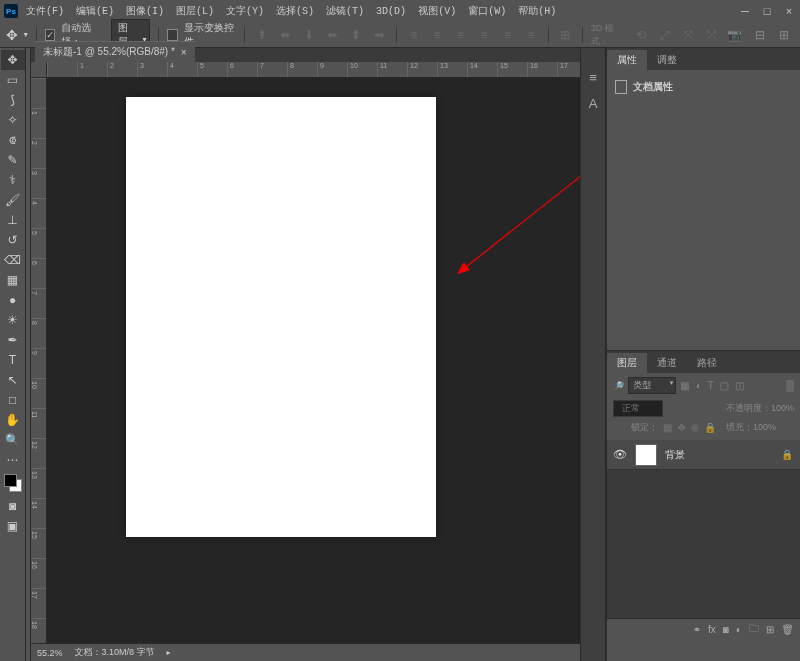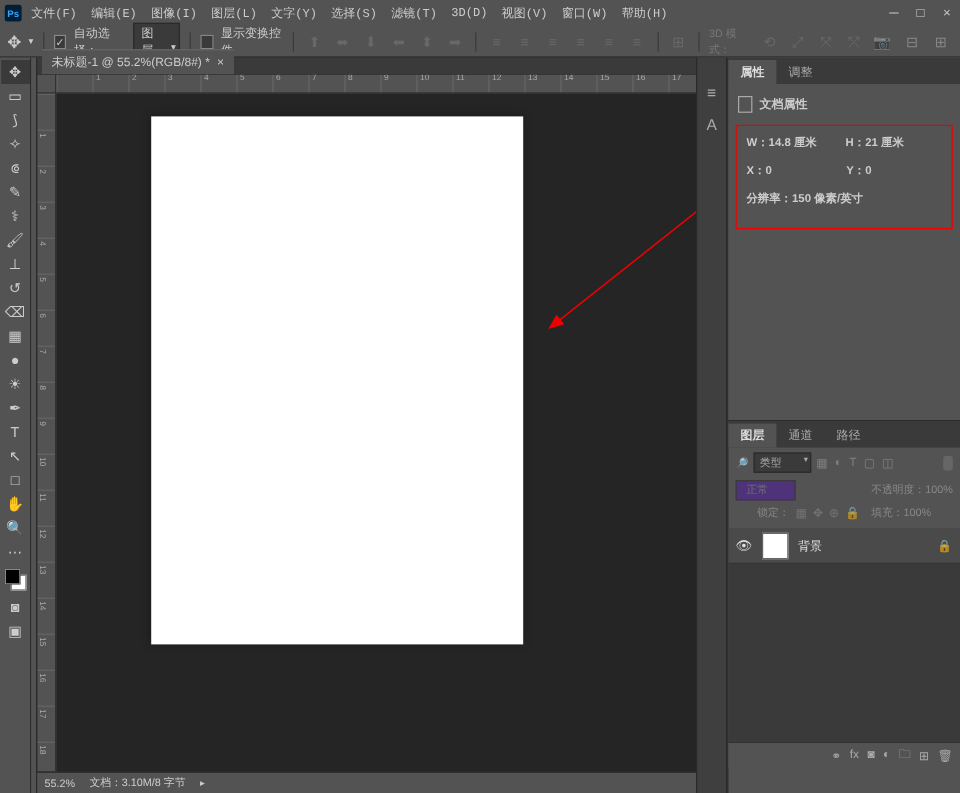--- a/index.html
+++ b/index.html
@@ -36,34 +36,34 @@
 .ruler-corner { position: absolute; top: 0; left: 0; width: 16px; height: 16px; background: #535353; border-right: 1px solid #2a2a2a; border-bottom: 1px solid #2a2a2a; }
 .rtick { width: 30px; text-align: left; padding-left: 2px; border-left: 1px solid #666; flex-shrink: 0; }
 .rtick-v { height: 30px; padding-top: 2px; border-top: 1px solid #666; writing-mode: vertical-lr; flex-shrink: 0; }
 .canvas { position: absolute; top: 35px; left: 95px; width: 310px; height: 440px; background: #fff; box-shadow: 0 0 8px rgba(0,0,0,0.4); }
 .statusbar { height: 18px; background: #535353; display: flex; align-items: center; color: #ccc; font-size: 9px; padding: 0 6px; gap: 12px; border-top: 1px solid #2a2a2a; }
 .dock-strip { width: 26px; background: #3f3f3f; border-left: 1px solid #2a2a2a; border-right: 1px solid #2a2a2a; display: flex; flex-direction: column; align-items: center; padding-top: 20px; gap: 8px; }
 .dock-icon { width: 18px; height: 18px; display: flex; align-items: center; justify-content: center; color: #aaa; font-size: 13px; }
 .right-panels { width: 194px; background: #535353; display: flex; flex-direction: column; border-left: 1px solid #2a2a2a; }
 .panel-tabs { height: 22px; background: #3a3a3a; display: flex; align-items: flex-end; font-size: 10px; color: #aaa; }
 .ptab { padding: 3px 10px; }
-.ptab.active { background: #535353; color: #ddd; font-weight: bold; }
+.ptab.active { background: #535353; color: #ddd; }
 .panel-content { flex: 1; background: #535353; padding: 6px; color: #ccc; font-size: 10px; position: relative; font-weight: bold; }
 .doc-props-header { display: flex; align-items: center; gap: 6px; padding: 4px 2px 8px; }
 .doc-icon { width: 12px; height: 14px; border: 1px solid #aaa; }
 .redbox { border: 1.5px solid #e00; padding: 8px; margin-top: 2px; }
 .prop-row { display: flex; gap: 24px; margin-bottom: 10px; font-size: 9.5px; }
 .prop-label { color: #ccc; }
 .layers-panel { height: 290px; border-top: 1px solid #2a2a2a; display: flex; flex-direction: column; }
 .layer-search { padding: 4px 6px; display: flex; align-items: center; gap: 4px; font-size: 9px; color: #aaa; }
 .search-dd { background: #3a3a3a; border: 1px solid #2a2a2a; padding: 1px 12px 1px 4px; position: relative; flex: 0 0 48px; }
 .search-dd::after { content: "▾"; position: absolute; right: 2px; font-size: 7px; }
 .filter-icons { display: flex; gap: 6px; opacity: 0.5; font-size: 10px; }
 .blend-row { padding: 2px 6px; display: flex; align-items: center; gap: 6px; font-size: 9px; color: #888; }
-.blend-dd { background: #4c1d95; border: 1px solid #2a2a2a; padding: 1px 8px; flex: 0 0 50px; opacity: 0.6; }
+.blend-dd { background: #000000; border: 1px solid #2a2a2a; padding: 1px 8px; flex: 0 0 50px; opacity: 0.6; }
 .opa { margin-left: auto; }
 .lock-row { padding: 2px 24px; display: flex; align-items: center; gap: 5px; font-size: 9px; color: #888; }
 .lock-icons { display: flex; gap: 5px; font-size: 10px; opacity: 0.6; }
 .layer-list { flex: 1; background: #3a3a3a; margin: 4px 0 0; }
 .layer-item { display: flex; align-items: center; height: 30px; background: #4a4a4a; border-bottom: 1px solid #333; padding: 0 6px; gap: 8px; color: #ddd; font-size: 10px; }
 .eye { font-size: 11px; }
 .layer-thumb { width: 22px; height: 22px; background: #fff; border: 1px solid #666; }
 .layer-lock { margin-left: auto; opacity: 0.7; }
 .layer-footer { height: 22px; background: #535353; display: flex; align-items: center; justify-content: flex-end; gap: 7px; padding: 0 6px; font-size: 10px; color: #aaa; border-top: 1px solid #2a2a2a; }
 svg.arrow { position: absolute; pointer-events: none; }
@@ -238,33 +238,20 @@
 
     <div class="panel-tabs">
       <div class="ptab active">属性</div>
       <div class="ptab">调整</div>
     </div>
     <div class="panel-content" style="flex:0 0 280px">
       <div class="doc-props-header">
         <div class="doc-icon"></div>
         <span>文档属性</span>
       </div>
-      <div class="redbox">
-        <div class="prop-row">
-          <span><span class="prop-label">W：</span><span>14.8 厘米</span></span>
-          <span><span class="prop-label">H：</span><span>21 厘米</span></span>
-        </div>
-        <div class="prop-row">
-          <span><span class="prop-label">X：</span><span>0</span></span>
-          <span style="margin-left:38px"><span class="prop-label">Y：</span><span>0</span></span>
-        </div>
-        <div class="prop-row">
-          <span>分辨率：150 像素/英寸</span>
-        </div>
-      </div>
     </div>
 
     <div class="layers-panel">
       <div class="panel-tabs">
         <div class="ptab active">图层</div>
         <div class="ptab">通道</div>
         <div class="ptab">路径</div>
       </div>
       <div class="layer-search">
         <span>🔎</span>

